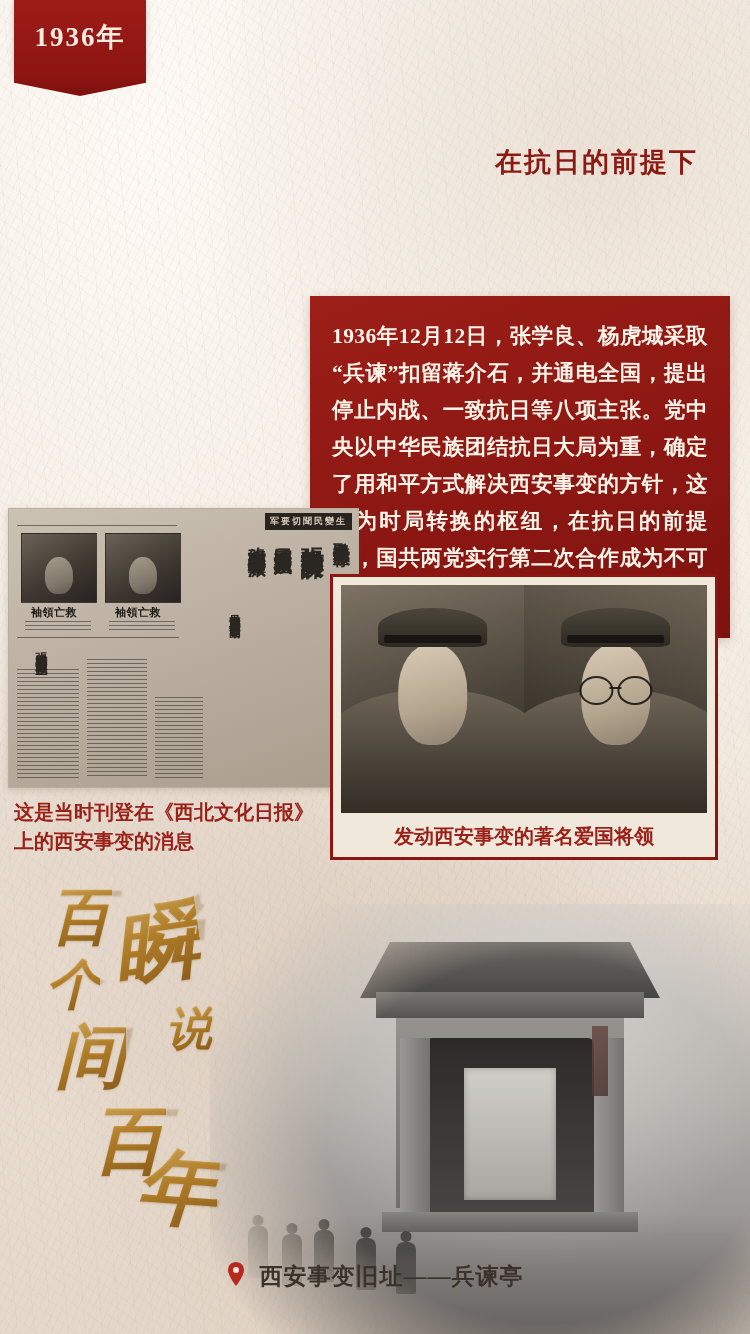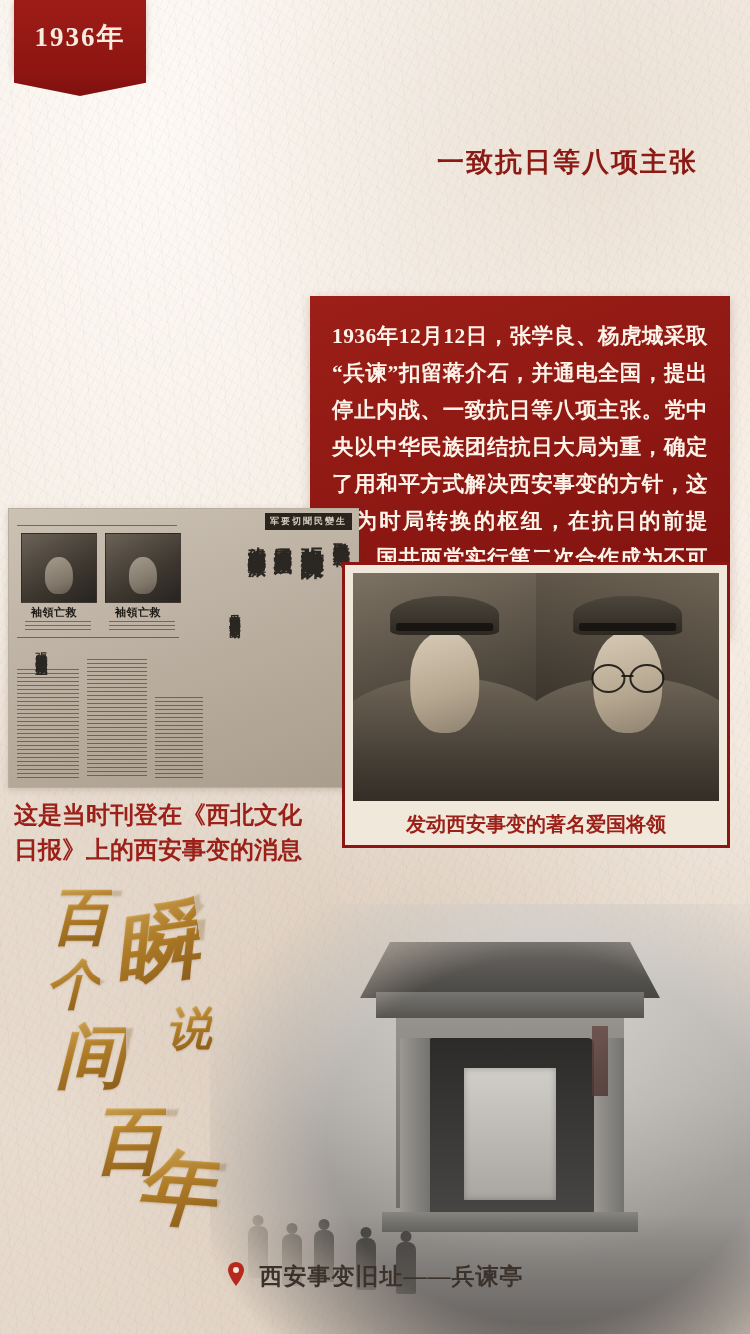--- a/index.html
+++ b/index.html
@@ -210,21 +210,21 @@
     color: #d8cdbd;
     font-size: 9px;
     padding: 2px 5px;
     letter-spacing: 2px;
     font-weight: bold;
   }
   #newspaper-caption {
     margin-top: 10px;
     padding-left: 6px;
     color: #9a2018;
-    font-size: 24px;
+    font-size: 20px;
     font-weight: bold;
     line-height: 1.45;
     width: 300px;
   }
 
   
   #generals-figure {
     position: absolute;
     right: 20px;
     top: 562px;
@@ -508,21 +508,21 @@
     <div class="ribbon-body">
       <span id="year-text">1936年</span>
     </div>
     <div class="ribbon-tails">
       <span class="tail left"></span>
       <span class="tail right"></span>
     </div>
   </div>
 
   <div id="headline-block">
-    <div id="subheadline">一致抗日等八项主张</div>
+    <div id="subheadline">在抗日的前提下</div>
   </div>
 
   <div id="summary-panel">1936年12月12日，张学良、杨虎城采取“兵谏”扣留蒋介石，并通电全国，提出停止内战、一致抗日等八项主张。党中央以中华民族团结抗日大局为重，确定了用和平方式解决西安事变的方针，这成为时局转换的枢纽，在抗日的前提下，国共两党实行第二次合作成为不可抗拒的大势。</div>
 
   <figure id="newspaper-figure" style="margin:0;">
     <div id="newspaper-photo">
       <div class="np-paper"></div>
 
       <div class="np-masthead">军要切聞民變生</div>
 
@@ -547,21 +547,21 @@
 
       <div class="np-rule" style="left:8px; top:16px; width:160px; height:1px;"></div>
       <div class="np-rule" style="left:8px; top:128px; width:162px; height:1px;"></div>
       <div class="np-block" style="left:8px; top:160px; width:62px; height:110px;"></div>
       <div class="np-block" style="left:78px; top:150px; width:60px; height:120px;"></div>
       <div class="np-block" style="left:146px; top:188px; width:48px; height:82px;"></div>
     </div>
     <figcaption id="newspaper-caption">这是当时刊登在《西北文化日报》上的西安事变的消息</figcaption>
   </figure>
 
-  <figure id="generals-figure" style="margin:0;">
+  <figure id="generals-figure" style="margin:12px;">
     <div id="generals-photo">
       <div class="gp-half left">
         <span class="gp-body"></span>
         <span class="gp-face"></span>
         <span class="gp-cap"></span>
       </div>
       <div class="gp-half right">
         <span class="gp-body"></span>
         <span class="gp-face"></span>
         <span class="gp-cap"></span>

